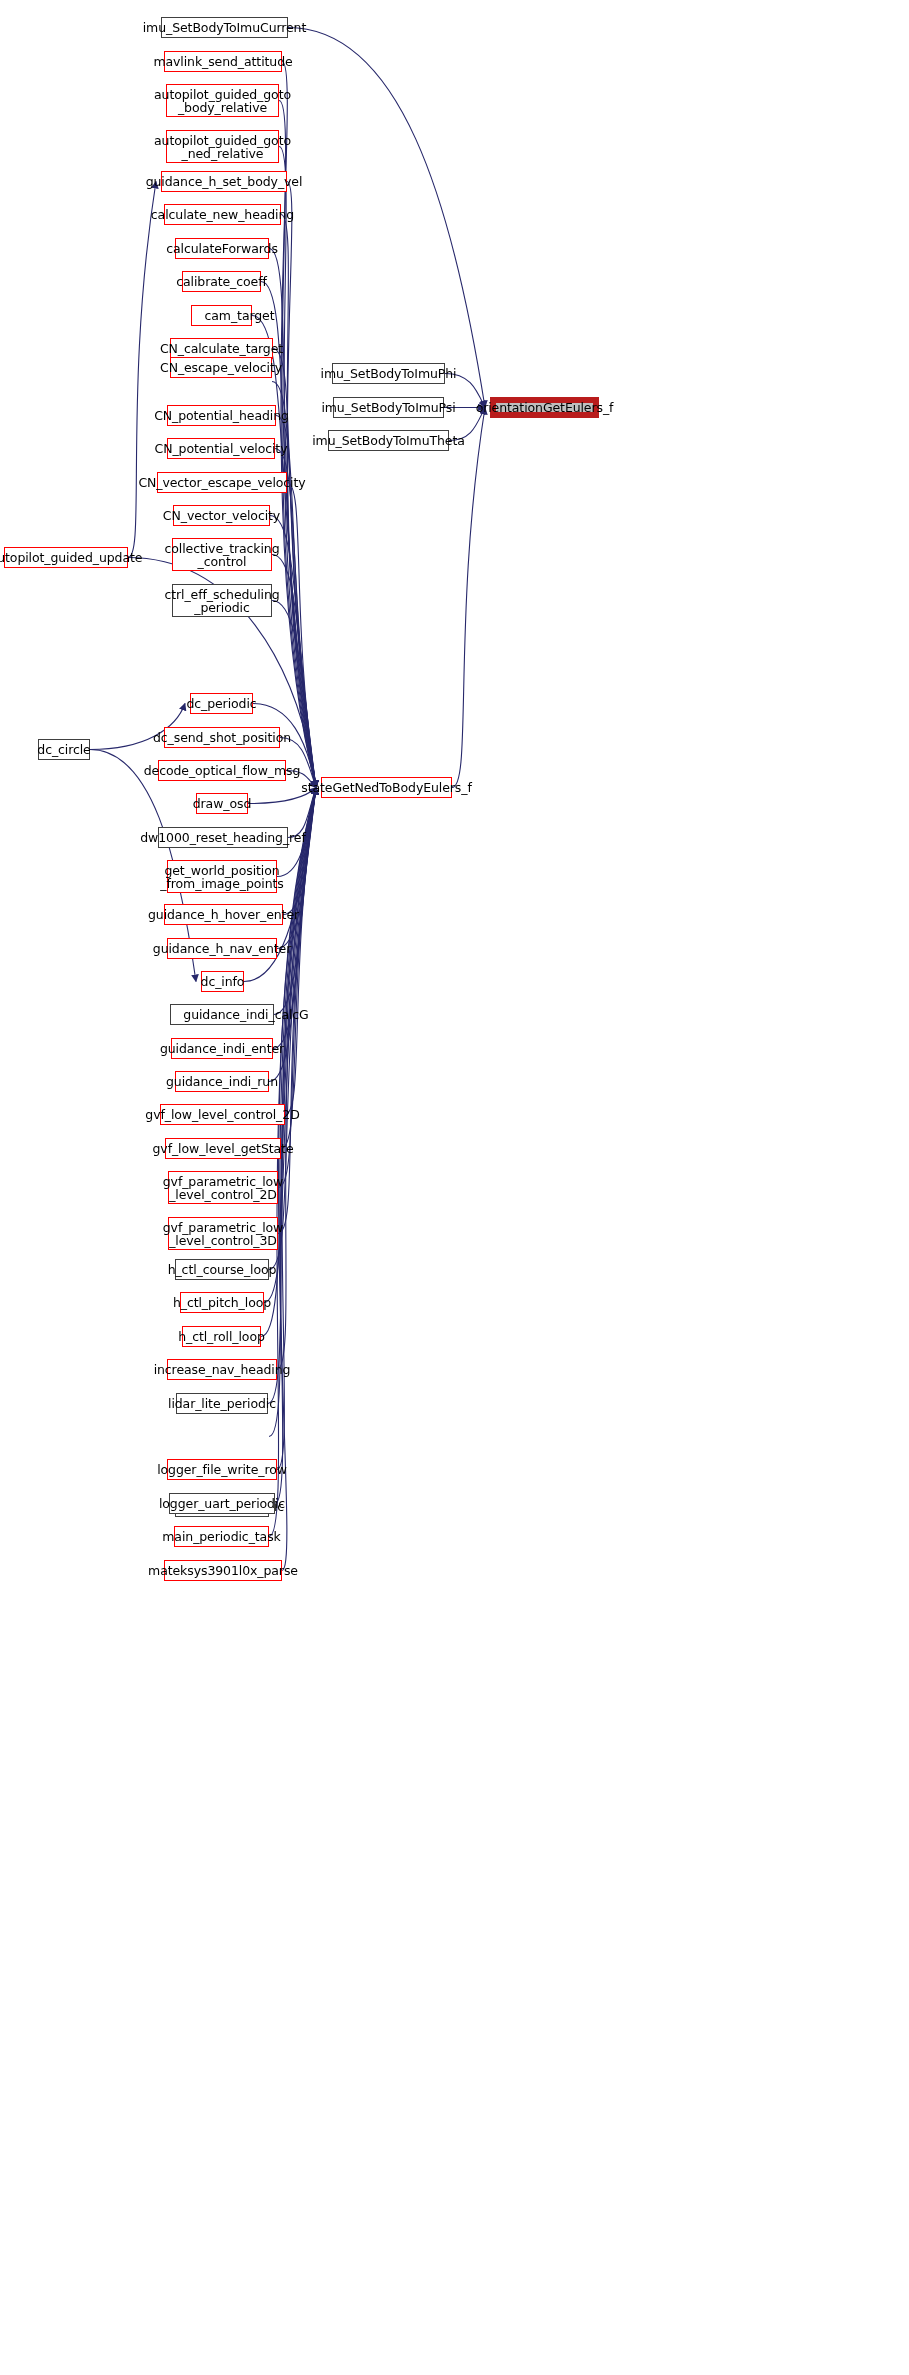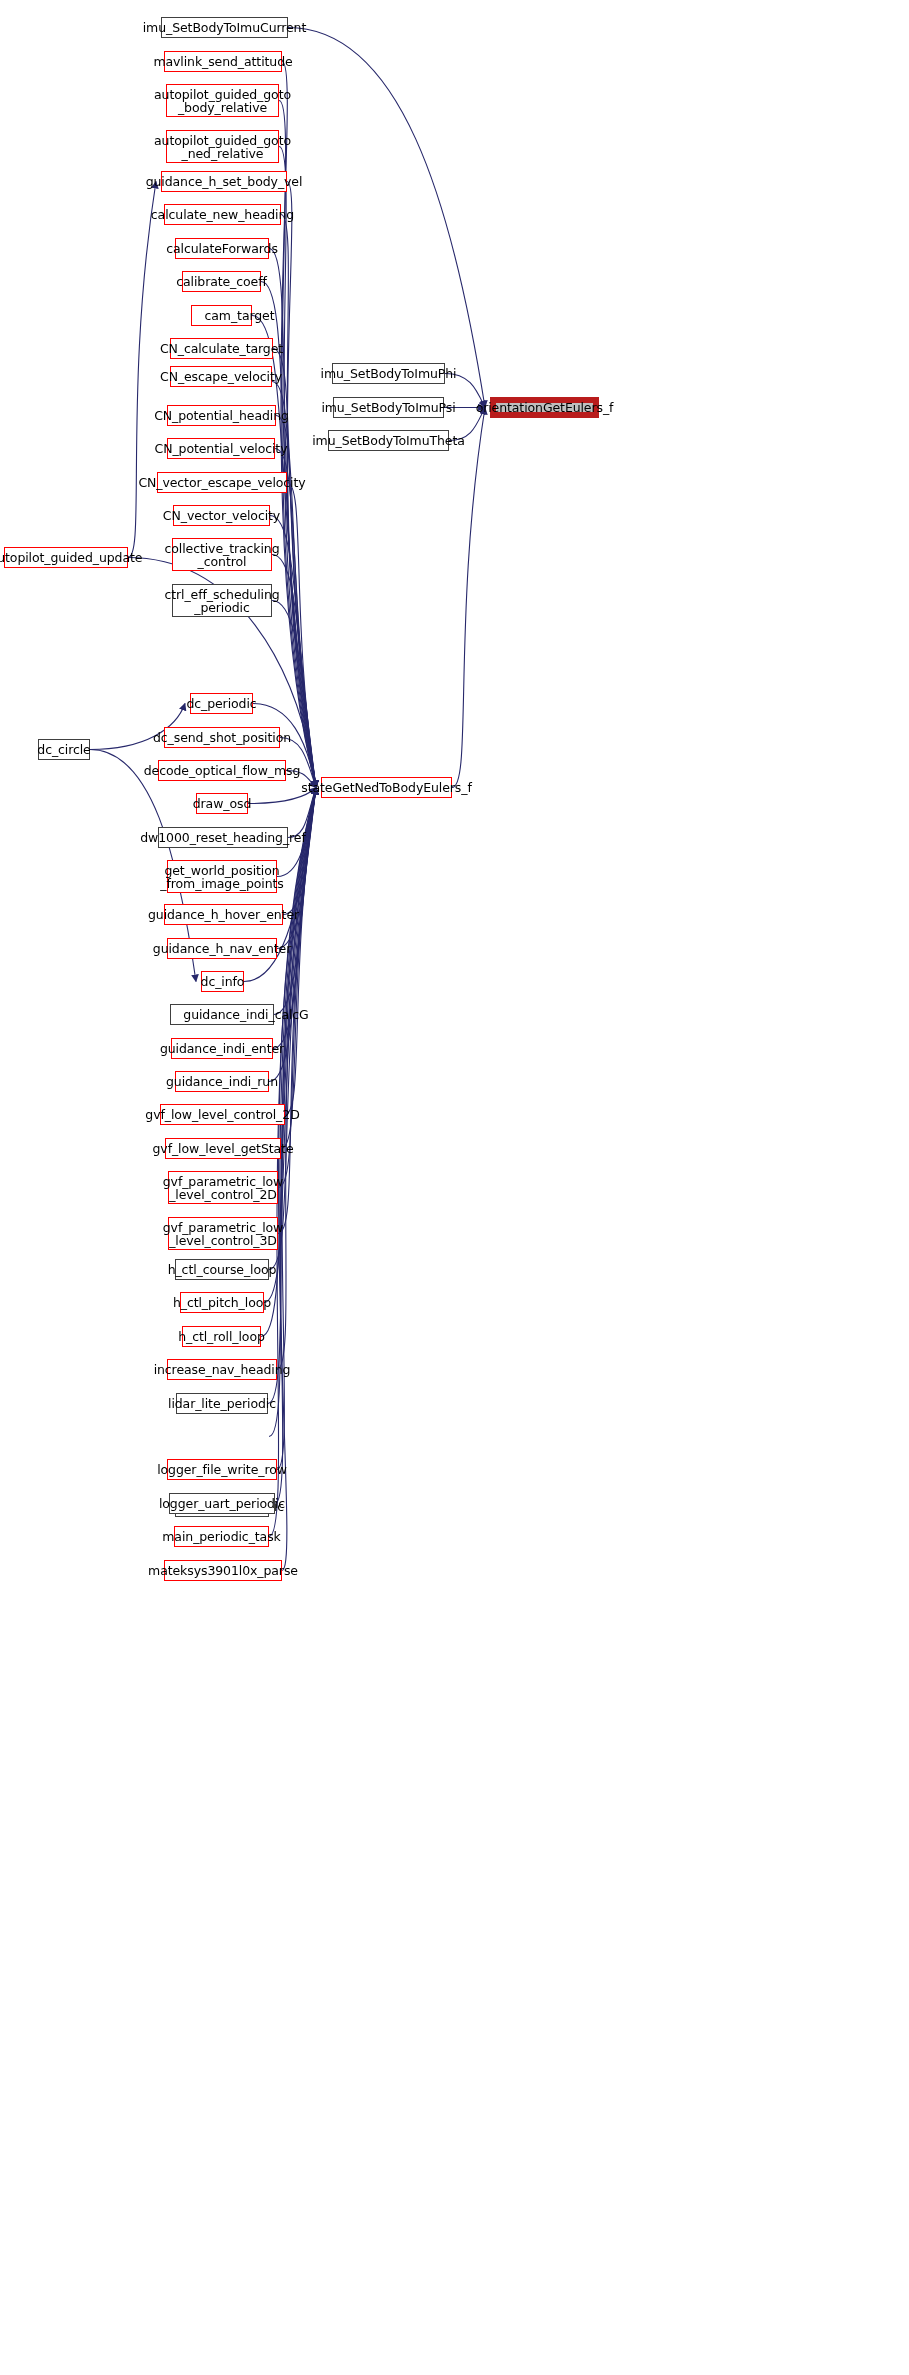--- a/index.html
+++ b/index.html
@@ -83,21 +83,21 @@
       <div class="node" style="left: 166px; top: 68px; width: 113px; height: 33px;"><span>autopilot_guided_goto
 _body_relative</span></div>
       <div class="node" style="left: 166px; top: 114px; width: 113px; height: 33px;"><span>autopilot_guided_goto
 _ned_relative</span></div>
       <div class="node" style="left: 161px; top: 155px; width: 126px; height: 21px;"><span>guidance_h_set_body_vel</span></div>
       <div class="node" style="left: 164px; top: 188px; width: 117px; height: 21px;"><span>calculate_new_heading</span></div>
       <div class="node" style="left: 175px; top: 222px; width: 94px; height: 21px;"><span>calculateForwards</span></div>
       <div class="node" style="left: 182px; top: 255px; width: 79px; height: 21px;"><span>calibrate_coeff</span></div>
       <div class="node" style="left: 191px; top: 289px; width: 61px; height: 21px; padding-left: 36px;"><span>cam_target</span></div>
       <div class="node" style="left: 170px; top: 322px; width: 103px; height: 21px;"><span>CN_calculate_target</span></div>
-      <div class="node" style="left: 170px; top: 350px; width: 102px; height: 21px;"><span>CN_escape_velocity</span></div>
+      <div class="node" style="left: 170px; top: 341px; width: 102px; height: 21px;"><span>CN_escape_velocity</span></div>
       <div class="node" style="left: 167px; top: 389px; width: 109px; height: 21px; justify-content: center;"><span>CN_potential_heading</span></div>
       <div class="node" style="left: 167px; top: 422px; width: 108px; height: 21px;"><span>CN_potential_velocity</span></div>
       <div class="node" style="left: 157px; top: 456px; width: 130px; height: 21px;"><span>CN_vector_escape_velocity</span></div>
       <div class="node" style="left: 173px; top: 489px; width: 97px; height: 21px;"><span>CN_vector_velocity</span></div>
       <div class="node" style="left: 172px; top: 522px; width: 100px; height: 33px;"><span>collective_tracking
 _control</span></div>
       <div class="node dark" style="left: 172px; top: 568px; width: 100px; height: 33px;"><span>ctrl_eff_scheduling
 _periodic</span></div>
       <div class="node" style="left: 190px; top: 677px; width: 63px; height: 21px;"><span>dc_periodic</span></div>
       <div class="node" style="left: 164px; top: 711px; width: 116px; height: 21px;"><span>dc_send_shot_position</span></div>

